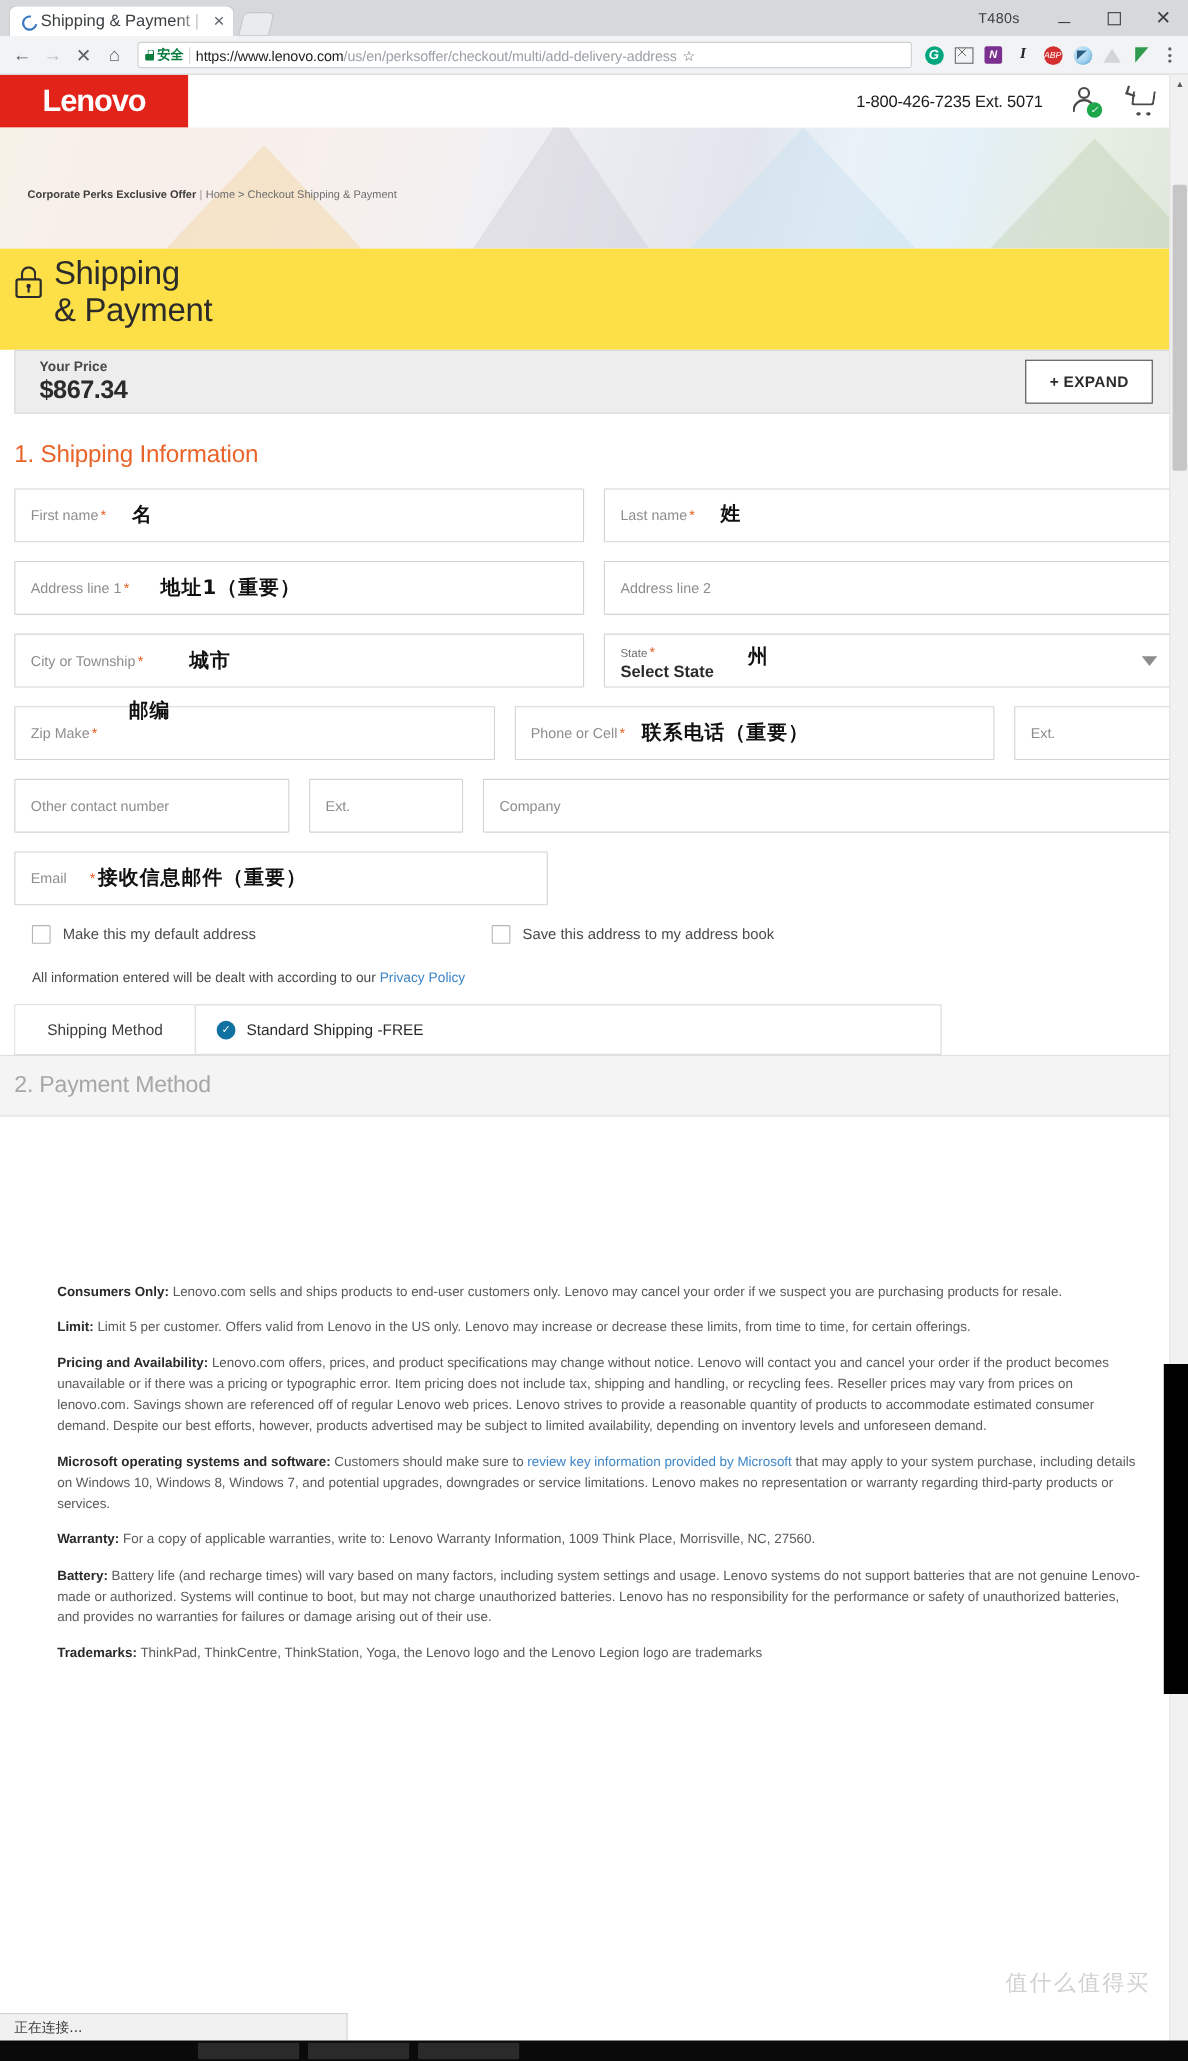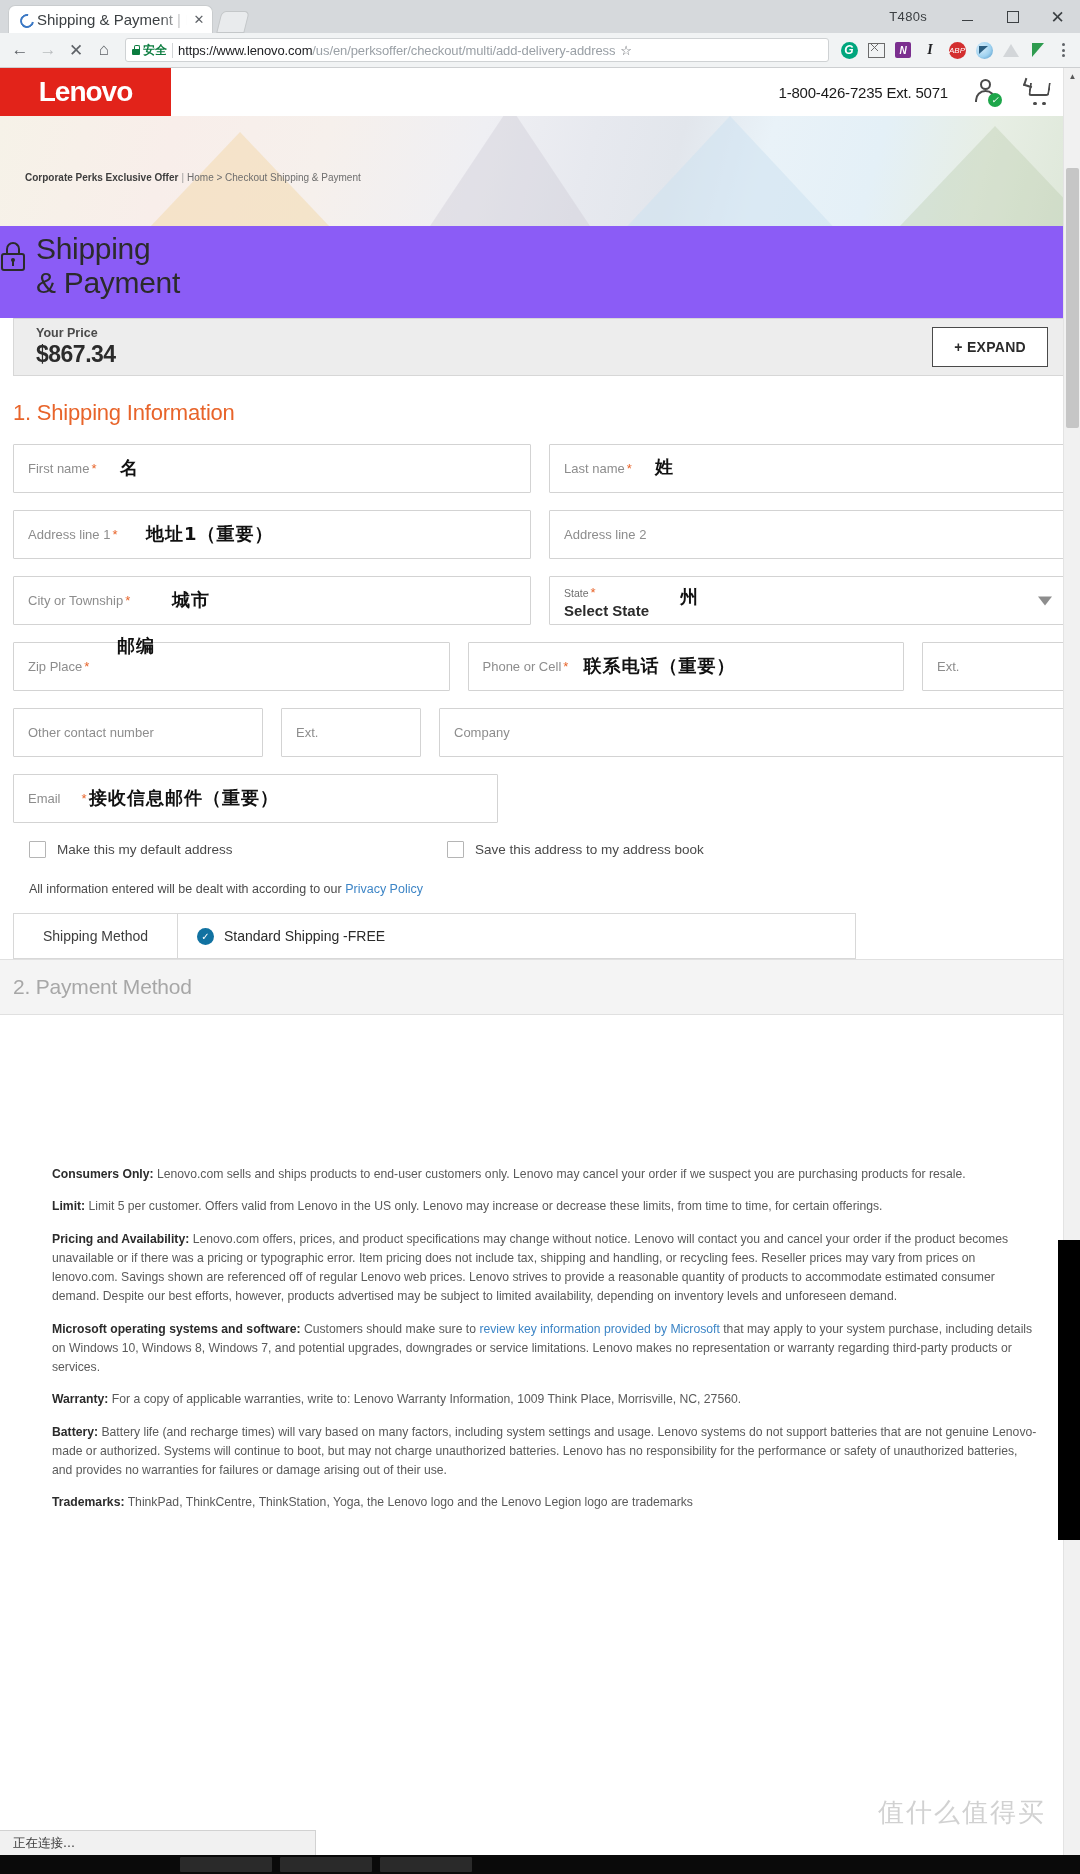--- a/index.html
+++ b/index.html
@@ -144,21 +144,21 @@
   }
   .hero .tri3 { position:absolute; left:430px; top:-10px;
     border-left:80px solid transparent; border-right:80px solid transparent; border-bottom:120px solid rgba(200,198,210,.35);}
   .hero .tri4 { position:absolute; left:900px; top:10px;
     border-left:95px solid transparent; border-right:95px solid transparent; border-bottom:100px solid rgba(175,195,160,.30);}
   .breadcrumb { position:absolute; left:13px; top:56px; font-size:10px; color:#6d6d6d; white-space:nowrap;margin-left:12px; }
   .breadcrumb b { color:#3d3d3d; }
   .breadcrumb .sep { color:#9a9a9a; padding:0 3px; }
 
   
-  .page-title-wrap { position:relative; height:92px; background:#8b5cf6; padding-top:6px; }
+  .page-title-wrap { position:relative; height:92px; background:#fde047; padding-left:13px; padding-top:6px; }
   .page-title { display:flex; align-items:flex-start; gap:10px; }
   .big-lock { width:26px; height:30px; position:relative; margin-top:10px; flex:0 0 26px;}
   .big-lock .shackle { position:absolute; left:6px; top:0; width:14px; height:12px;
                        border:2.2px solid #2b2b2b; border-bottom:none; border-radius:8px 8px 0 0;}
   .big-lock .body { position:absolute; left:1px; top:11px; width:24px; height:18px;
                     border:2.2px solid #2b2b2b; border-radius:3px;}
   .big-lock .key { position:absolute; left:11px; top:16px; width:4px;height:4px;border-radius:50%;background:#2b2b2b;}
   .big-lock .keyst { position:absolute; left:12px; top:19px; width:2px;height:5px;background:#2b2b2b;}
   .page-title h1 { font-size:30px; font-weight:400; color:#2b2b2b; line-height:1.14; letter-spacing:-.3px;}
 
@@ -266,21 +266,21 @@
     position:absolute; left:0; bottom:19px; height:25px; min-width:316px;
     background:#f1f1f1; border:1px solid #d2d2d2; border-left:none; border-bottom:none;
     display:flex; align-items:center; padding:0 13px; font-size:12.5px; color:#3c3c3c;
     font-family:"DejaVu Sans", sans-serif;
   }
   
   .taskbar { position:absolute; left:0; bottom:0; width:1080px; height:19px; background:#0a0a0a; }
   .taskbar .tb-item { position:absolute; top:2px; height:15px; background:#2a2a2a; border-radius:1px; }
 
   
-  .watermark { position:absolute; right:34px; bottom:44px; font-size:26px; color:rgba(120,120,120,.34);
+  .watermark { position:absolute; right:34px; bottom:58px; font-size:20px; color:rgba(120,120,120,.34);
                font-family:"DejaVu Sans", sans-serif; letter-spacing:2px; white-space:nowrap;}
 </style>
 </head>
 <body>
 
 <div class="screen">
 
   <div class="chrome-tabstrip">
     <div class="tab">
       <span class="tab-favicon"></span>
@@ -431,21 +431,21 @@
         <div class="fld w-half select">
           <span class="minilbl"><span>State</span><span class="req">*</span></span>
           <span class="selval">Select State</span>
           <span class="caret"></span>
           <span class="hw" style="left:130px; top:8px;">州</span>
         </div>
       </div>
 
       <div class="row">
         <div class="fld w-half">
-          <span class="ph">Zip Place</span>
+          <span class="ph">Zip Make</span>
             <span class="req">*</span>
           <span class="hw" style="left:103px; top:-9px;">邮编</span>
         </div>
         <div class="fld w-phone">
           <span class="ph">Phone or Cell</span>
             <span class="req">*</span>
           <span class="hw" style="left:115px; top:11px;">联系电话（重要）</span>
         </div>
         <div class="fld w-ext">
           <span class="ph">Ext.</span>

